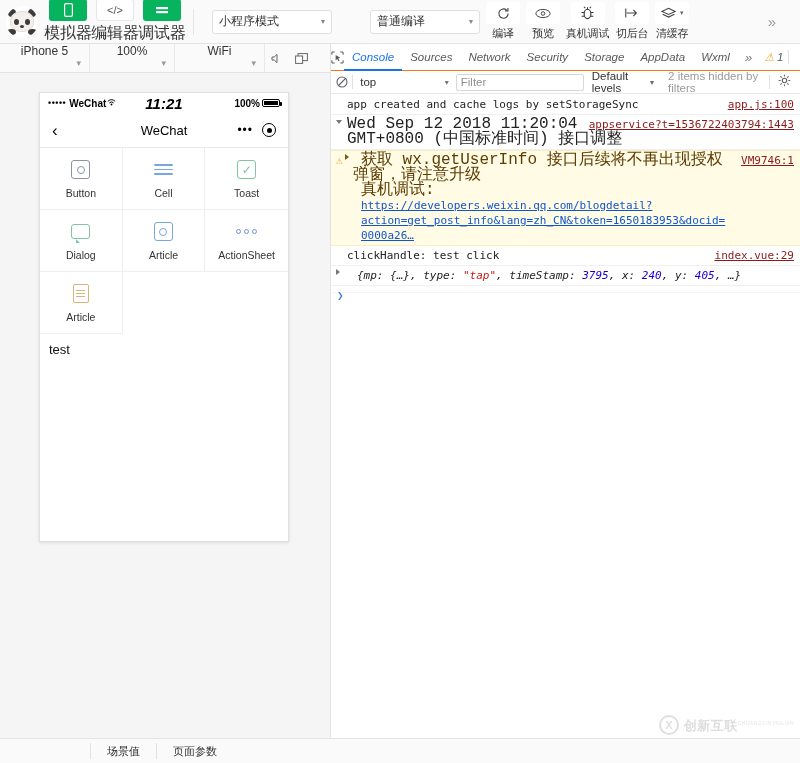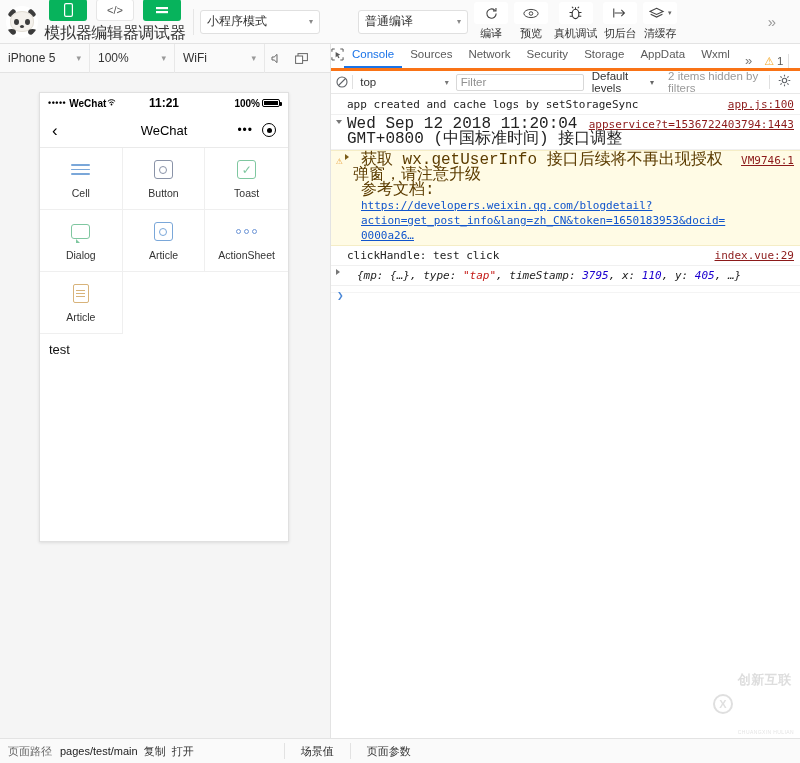--- a/index.html
+++ b/index.html
@@ -79,21 +79,21 @@
   .sep-v { width: 1px; height: 26px; background: #e6e6e6; margin: 0 6px; flex: none; }
 
   .sel {
     height: 24px; border: 1px solid #e0e0e0; background: #fff; border-radius: 3px;
     display: flex; align-items: center; padding: 0 6px;
     font-size: 12px; color: #333; position: relative; cursor: pointer; flex: none;
   }
   .sel .caret {
     margin-left: auto; font-size: 8px; color: #888; padding-left: 8px;
   }
-  #mode-select { width: 120px; margin-left: 0; gap: 8px; }
+  #mode-select { width: 120px; margin-left: 12px; gap: 8px; }
   #compile-select { width: 110px; margin-left: 38px; }
 
   .tb2 {
     display: flex; flex-direction: column; align-items: center;
     cursor: pointer; flex: none; margin-left: 6px;
   }
   .tb2 .ic {
     width: 34px; height: 22px; background: #fff; border-radius: 3px;
     display: flex; align-items: center; justify-content: center;
     color: #444;
@@ -108,41 +108,43 @@
     position: absolute; left: 0; top: 44px;
     width: 330px; height: 29px;
     background: #fafafa; border-bottom: 1px solid #e3e3e3;
     display: flex; align-items: center;
   }
   .subsel {
     height: 29px; display: flex; align-items: center;
     padding: 0 8px; font-size: 12px; color: #333;
     border-right: 1px solid #e8e8e8; cursor: pointer;
     position: relative;
+    flex-direction: column;
   }
   .subsel .caret { margin-left: auto; padding-left: 10px; color: #999; font-size: 9px; }
   #dev-select { width: 90px; }
   #zoom-select { width: 85px; }
   #net-select  { width: 90px; align-items: center; }
   .subicon {
     width: 24px; height: 29px; display: flex; align-items: center; justify-content: center;
     color: #666; cursor: pointer; font-size: 12px;
   }
 
   
   .devtools {
     position: absolute; left: 330px; top: 44px;
     width: 470px; height: 695px;
     background: #fff;
     border-left: 1px solid #e3e3e3;
   }
   .dt-tabs {
-    height: 27px; border-bottom: 3px solid #f97316;
-    display: flex; align-items: flex-end; font-size: 11.5px; color: #5a5a5a;
+    height: 27px; border-bottom: 1px solid #f97316;
+    display: flex; align-items: center; font-size: 11.5px; color: #5a5a5a;
     background: #fff;
+    font-style: italic;
   }
   .dt-inspect {
     width: 26px; height: 27px; display: flex; align-items: center; justify-content: center;
     color: #5a5a5a; cursor: pointer;
   }
   .dt-divider { width: 1px; height: 14px; background: #e0e0e0; }
   .dt-tab {
     padding: 0 8px; height: 27px; line-height: 27px; cursor: pointer; white-space: nowrap;
   }
   .dt-tab.active { color: #1a73e8; box-shadow: inset 0 -2px 0 #1a73e8; }
@@ -239,21 +241,21 @@
     box-shadow: 0 1px 3px rgba(0,0,0,0.10);
     overflow: hidden;
   }
   .status-bar {
     height: 20px; display: flex; align-items: center;
     padding: 0 8px; font-size: 10px; color: #000; font-weight: bold;
   }
   .dots { letter-spacing: 0.5px; font-size: 9px; }
   .carrier { margin-left: 3px; font-size: 10px; }
   .wifi-ico { margin-left: 1px; font-size: 9px; }
-  .sb-time { position: absolute; left: 0; right: 0; text-align: center; font-size: 12px; }
+  .sb-time { position: absolute; left: 0; right: 0; text-align: center; font-size: 15px; font-style: italic; }
   .sb-right { margin-left: auto; display: flex; align-items: center; gap: 2px; position: relative; z-index: 2; }
   .batt {
     width: 18px; height: 8px; border: 1px solid #000; border-radius: 2px; position: relative;
   }
   .batt::after {
     content: ''; position: absolute; right: -3px; top: 2px; width: 2px; height: 4px;
     background: #000; border-radius: 0 1px 1px 0;
   }
   .batt-fill { position: absolute; left: 1px; top: 1px; bottom: 1px; right: 1px; background: #000; }
 
@@ -348,21 +350,21 @@
     position: absolute; right: 6px; bottom: 28px;
     display: flex; align-items: center; gap: 5px;
     opacity: 0.45; pointer-events: none;
   }
   .wm-logo {
     width: 20px; height: 20px; border-radius: 50%;
     border: 2px solid #b9b9b9; color: #b9b9b9;
     display: flex; align-items: center; justify-content: center;
     font-size: 11px; font-weight: bold;
   }
-  .wm-text { display: flex; flex-direction: column; line-height: 1; gap: 42px; }
+  .wm-text { display: flex; flex-direction: row; line-height: 1; }
   .wm-cn { font-size: 13px; color: #b5b5b5; font-weight: bold; letter-spacing: 0.5px;
            font-family: "DejaVu Sans", sans-serif; }
   .wm-en { font-size: 5px; color: #c3c3c3; letter-spacing: 0.4px; margin-top: 2px; }
 
   .cn { font-family: "DejaVu Sans", sans-serif; }
 </style>
 </head>
 <body>
 
 <div id="app">
@@ -517,36 +519,36 @@
         <span class="nav-caps">
           <span class="cap-dots">•••</span>
           <span class="cap-circle">
               <i></i>
             </span>
         </span>
       </div>
 
       <div class="grid">
         <div class="cell">
+          <span class="icn" style="color:#8a93a8">
+            <span class="i-box">
+                <span class="ring"></span>
+              </span>
+          </span>
+          <span class="cl">Button</span>
+        </div>
+        <div class="cell">
           <span class="icn" style="color:#7aa7d9">
             <span class="i-lines">
                 <span></span>
                 <span></span>
                 <span></span>
               </span>
           </span>
           <span class="cl">Cell</span>
-        </div>
-        <div class="cell">
-          <span class="icn" style="color:#8a93a8">
-            <span class="i-box">
-                <span class="ring"></span>
-              </span>
-          </span>
-          <span class="cl">Button</span>
         </div>
         <div class="cell">
           <span class="icn" style="color:#7fc7a0">
             <span class="i-box">
                 <span class="i-check">✓</span>
               </span>
           </span>
           <span class="cl">Toast</span>
         </div>
 
@@ -661,57 +663,51 @@
         <span class="logtext-cn">Wed Sep 12 2018 11:20:04 GMT+0800 (中国标准时间) 接口调整</span>
         <span class="src">appservice?t=1536722403794:1443</span>
       </div>
 
       <div class="logrow warn" style="padding-right:70px;">
         <span class="warn-ico">⚠</span>
         <span class="tri" style="left:14px;border-left-color:#7a5c17;"></span>
         <span class="logtext-cn" style="padding-left:8px;">获取 wx.getUserInfo 接口后续将不再出现授权弹窗，请注意升级</span>
         <span class="src">VM9746:1</span>
         <div style="padding-left:8px;">
-          <span class="logtext-cn">参考文档:</span>
+          <span class="logtext-cn">真机调试:</span>
           <span class="link-blue">https://developers.weixin.qq.com/blogdetail?action=get_post_info&amp;lang=zh_CN&amp;token=1650183953&amp;docid=0000a26…</span>
         </div>
       </div>
 
       <div class="logrow">
         <span>clickHandle: test click</span>
         <span class="src">index.vue:29</span>
       </div>
 
       <div class="logrow">
         <span class="tri"></span>
         <span class="obj-line">
-          <span>{mp: {…}, type: </span><span class="str">"tap"</span><span>, timeStamp: </span><span class="num">3795</span><span>, x: </span><span class="num">110</span><span>, y: </span><span class="num">405</span><span>, …}</span>
+          <span>{mp: {…}, type: </span><span class="str">"tap"</span><span>, timeStamp: </span><span class="num">3795</span><span>, x: </span><span class="num">240</span><span>, y: </span><span class="num">405</span><span>, …}</span>
         </span>
       </div>
 
       <div class="prompt-row">
         <span class="prompt-arrow">❯</span>
       </div>
     </div>
   </div>
 
   <div class="watermark">
     <div class="wm-logo">X</div>
     <div class="wm-text">
       <div class="wm-cn">创新互联</div>
       <div class="wm-en">CHUANGXIN HULIAN</div>
     </div>
   </div>
 
   <div class="bottombar">
-    <div class="bb-left">
-      <span class="bb-lbl cn">页面路径</span>
-      <span class="bb-val">pages/test/main</span>
-      <span class="bb-link cn">复制</span>
-      <span class="bb-link cn">打开</span>
-    </div>
     <div class="bb-sep" style="margin-left:90px;"></div>
     <span class="bb-item cn">场景值</span>
     <div class="bb-sep"></div>
     <span class="bb-item cn">页面参数</span>
   </div>
 
 </div>
 
 </body></html>

